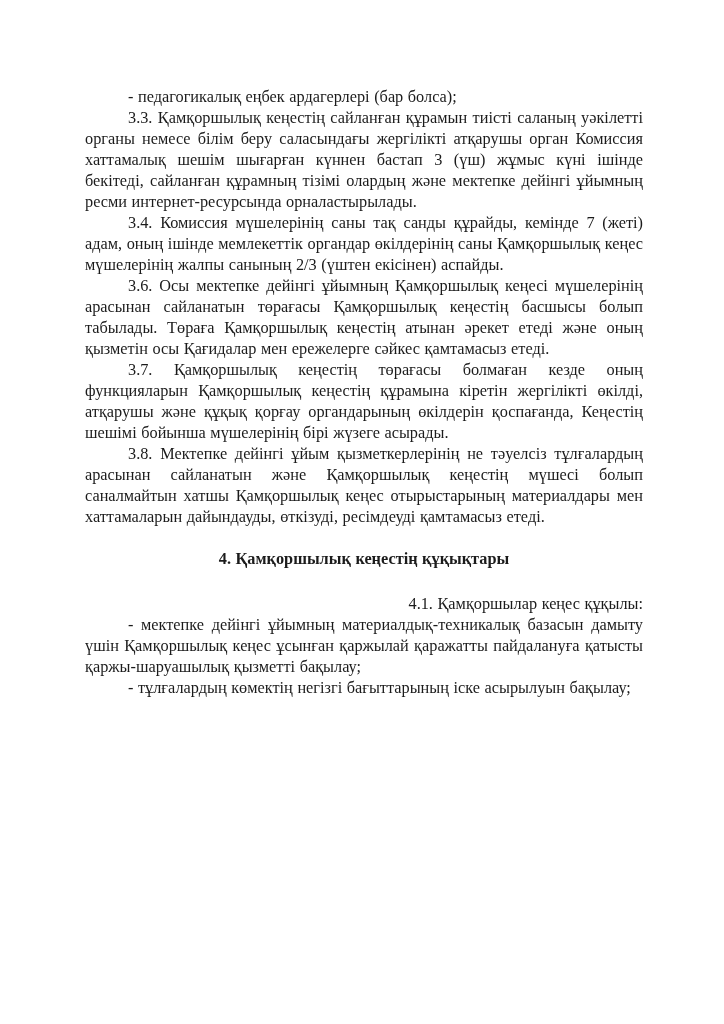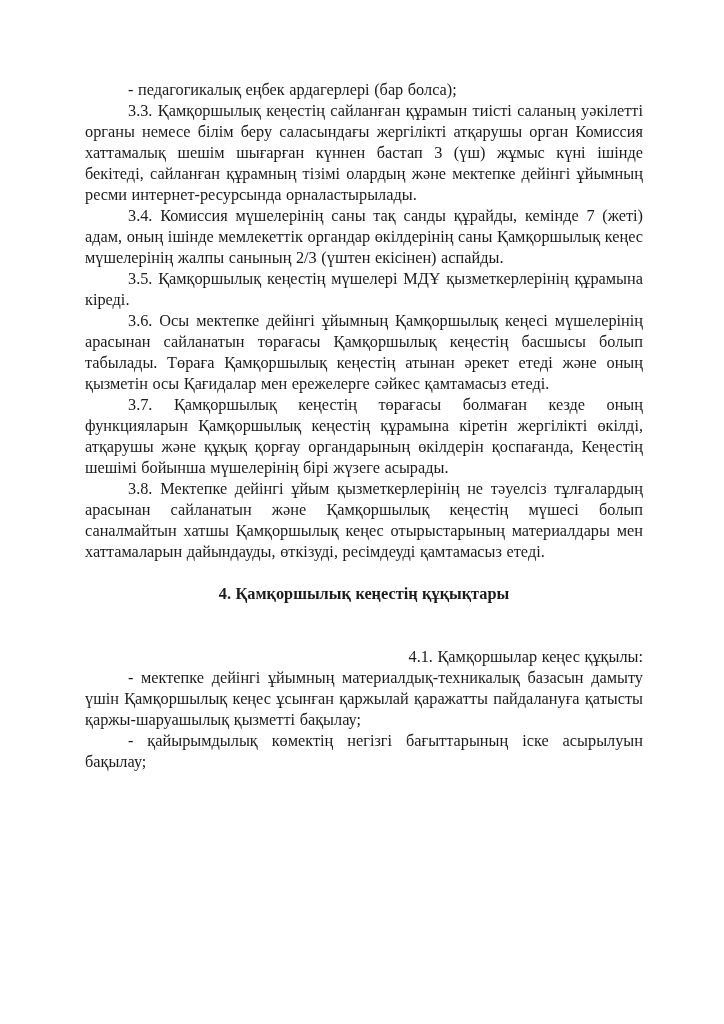--- a/index.html
+++ b/index.html
@@ -11,21 +11,21 @@
     position: relative;
     width: 724px;
     height: 1024px;
     margin: 0 auto;
     background: #ffffff;
     color: #1b1b1b;
     overflow: hidden;
   }
   .text-block {
     position: absolute;
-    top: 79px;
+    top: 86px;
     left: 85px;
     width: 558px;
   }
   .text-block p {
     font-size: 16.3px;
     line-height: 21px;
     text-align: justify;
     text-justify: inter-word;
     word-spacing: 0.5px;
   }
@@ -34,33 +34,32 @@
   }
   .text-block p.noindent {
     text-indent: 0;
     text-align: right;
   }
   .text-block p.heading {
     font-weight: bold;
     text-align: center;
     text-indent: 0;
     margin-top: 21px;
-    margin-bottom: 42px;
+    margin-bottom: 24px;
   }
 </style>
 </head>
 <body>
 
 <div class="page">
   <div class="text-block">
     <p class="indent">- педагогикалық еңбек ардагерлері (бар болса);</p>
     <p class="indent">3.3. Қамқоршылық кеңестің сайланған құрамын тиісті саланың уәкілетті органы немесе білім беру саласындағы жергілікті атқарушы орган Комиссия хаттамалық шешім шығарған күннен бастап 3 (үш) жұмыс күні ішінде бекітеді, сайланған құрамның тізімі олардың және мектепке дейінгі ұйымның ресми интернет-ресурсында орналастырылады.</p>
     <p class="indent">3.4. Комиссия мүшелерінің саны тақ санды құрайды, кемінде 7 (жеті) адам, оның ішінде мемлекеттік органдар өкілдерінің саны Қамқоршылық кеңес мүшелерінің жалпы санының 2/3 (үштен екісінен) аспайды.</p>
-    <p class="indent">3.5. Қамқоршылық кеңестің мүшелері МДҰ қызметкерлерінің құрамына кіреді.</p>
     <p class="indent">3.6. Осы мектепке дейінгі ұйымның Қамқоршылық кеңесі мүшелерінің арасынан сайланатын төрағасы Қамқоршылық кеңестің басшысы болып табылады. Төраға Қамқоршылық кеңестің атынан әрекет етеді және оның қызметін осы Қағидалар мен ережелерге сәйкес қамтамасыз етеді.</p>
     <p class="indent">3.7. Қамқоршылық кеңестің төрағасы болмаған кезде оның функцияларын Қамқоршылық кеңестің құрамына кіретін жергілікті өкілді, атқарушы және құқық қорғау органдарының өкілдерін қоспағанда, Кеңестің шешімі бойынша мүшелерінің бірі жүзеге асырады.</p>
     <p class="indent">3.8. Мектепке дейінгі ұйым қызметкерлерінің не тәуелсіз тұлғалардың арасынан сайланатын және Қамқоршылық кеңестің мүшесі болып саналмайтын хатшы Қамқоршылық кеңес отырыстарының материалдары мен хаттамаларын дайындауды, өткізуді, ресімдеуді қамтамасыз етеді.</p>
     <p class="heading">4. Қамқоршылық кеңестің құқықтары</p>
     <p class="noindent">4.1. Қамқоршылар кеңес құқылы:</p>
     <p class="indent">- мектепке дейінгі ұйымның материалдық-техникалық базасын дамыту үшін Қамқоршылық кеңес ұсынған қаржылай қаражатты пайдалануға қатысты қаржы-шаруашылық қызметті бақылау;</p>
-    <p class="indent">- қайырымдылық көмектің негізгі бағыттарының іске асырылуын бақылау;</p>
+    <p class="indent">- тұлғалардың көмектің негізгі бағыттарының іске асырылуын бақылау;</p>
   </div>
 </div>
 
 </body></html>

